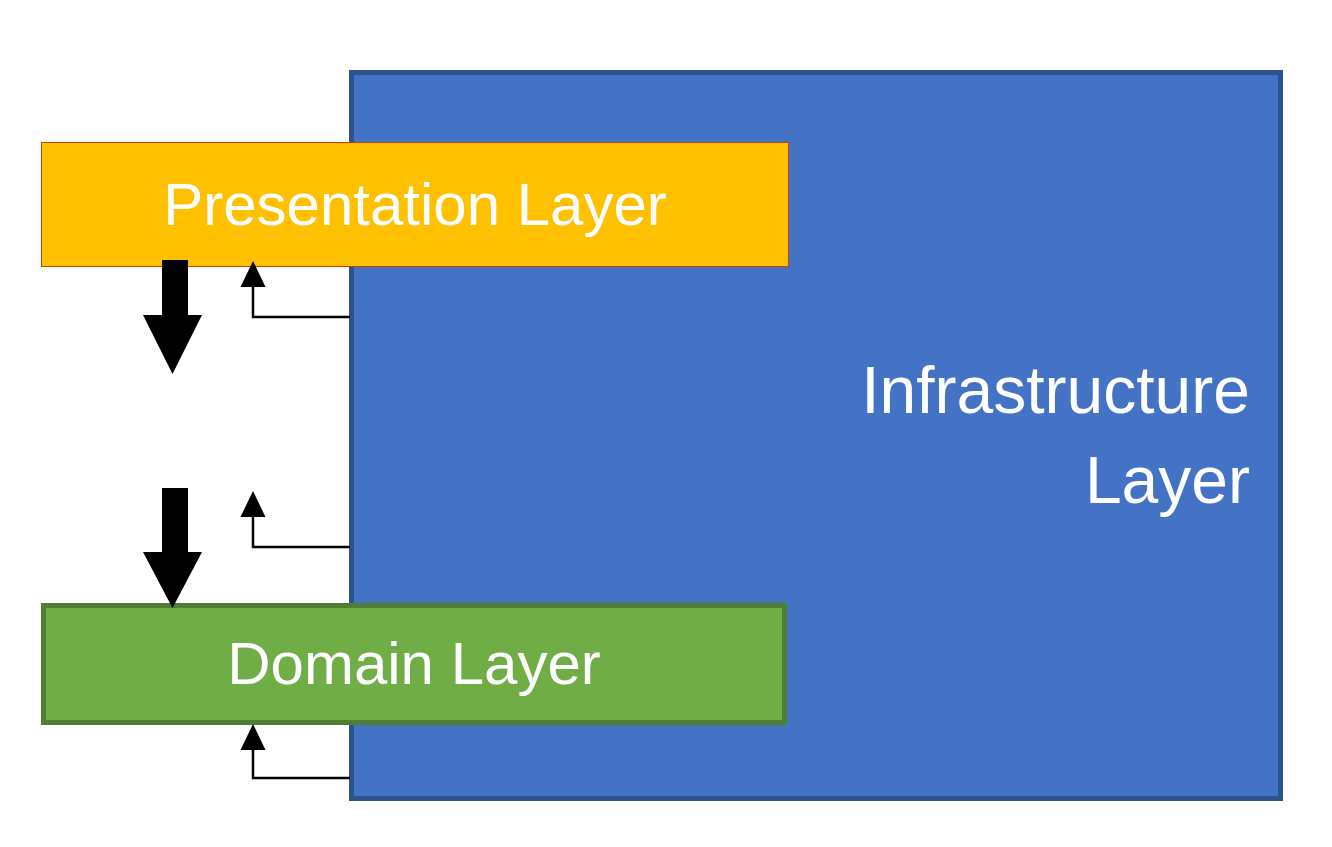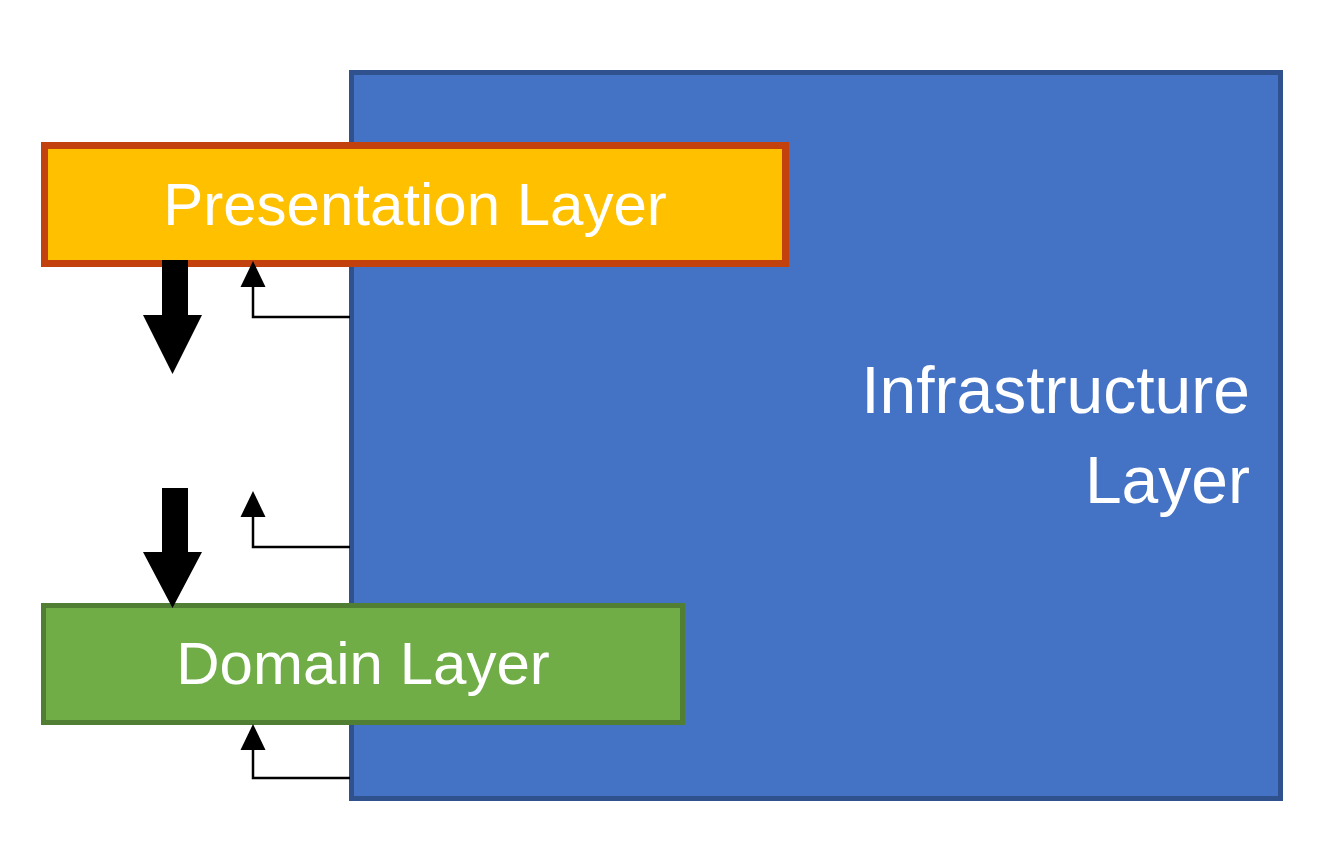--- a/index.html
+++ b/index.html
@@ -44,35 +44,35 @@
     white-space: normal;
     text-align: right;
     width: 470px;
     margin-right: 28px;
   }
   .box-presentation {
     left: 41px;
     top: 142px;
     width: 748px;
     height: 125px;
-    border: 7px solid #c2410c;
+    border: 1px solid #c2410c;
     z-index: 2;
   }
   .box-application {
     left: 41px;
     top: 371px;
     width: 748px;
     height: 124px;
     border: 7px solid #ffffff;
     z-index: 2;
   }
   .box-domain {
     left: 41px;
     top: 603px;
-    width: 644px;
+    width: 746px;
     height: 122px;
     border-style: solid;
     border-width: 5px;
     z-index: 2;
   }
   .arrows-overlay {
     position: absolute;
     left: 0;
     top: 0;
     width: 1332px;

